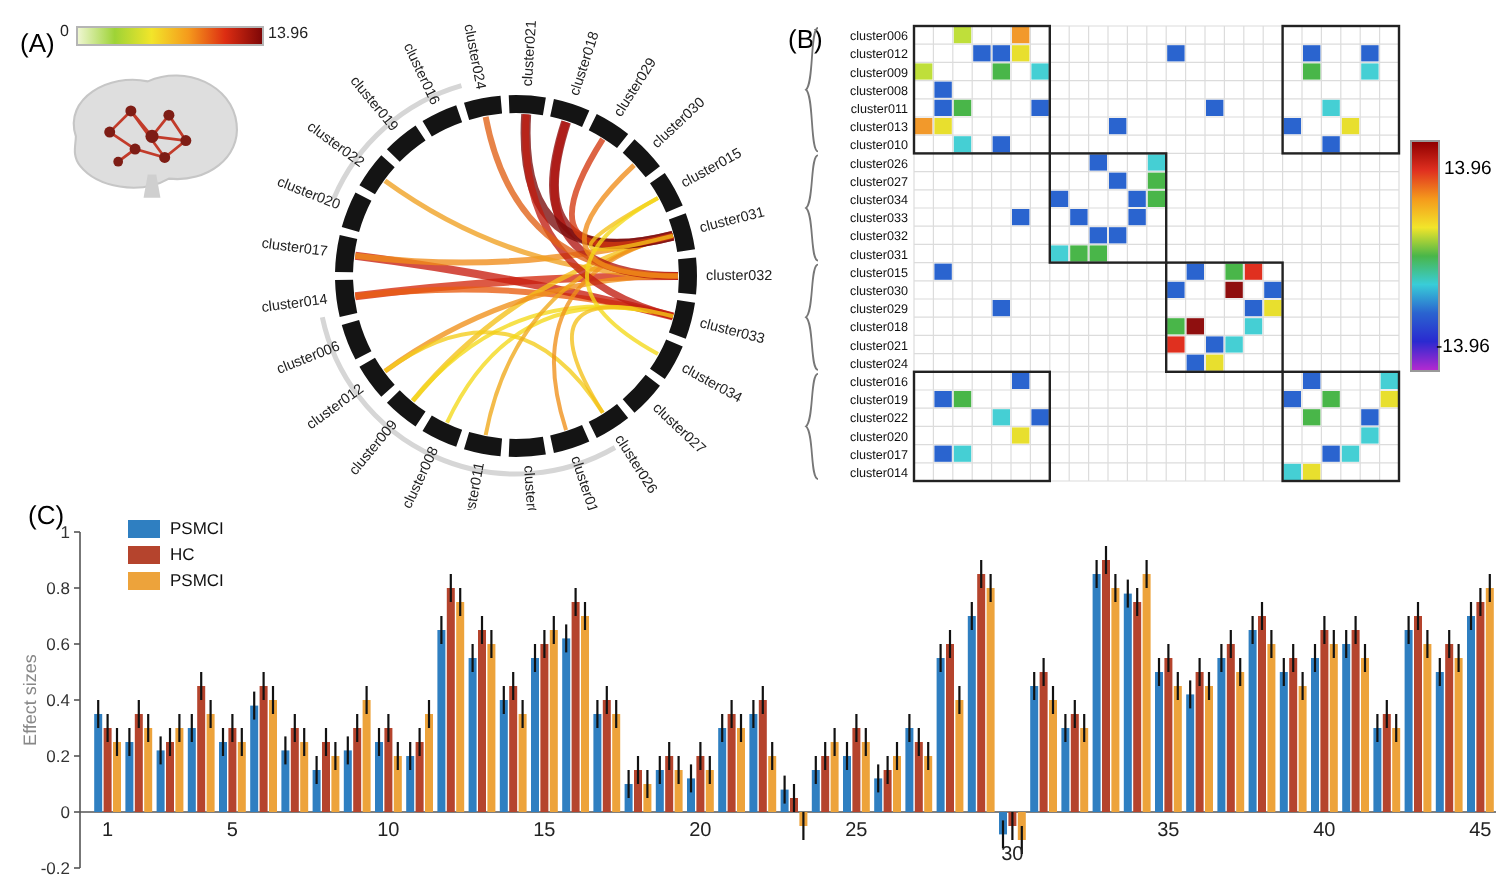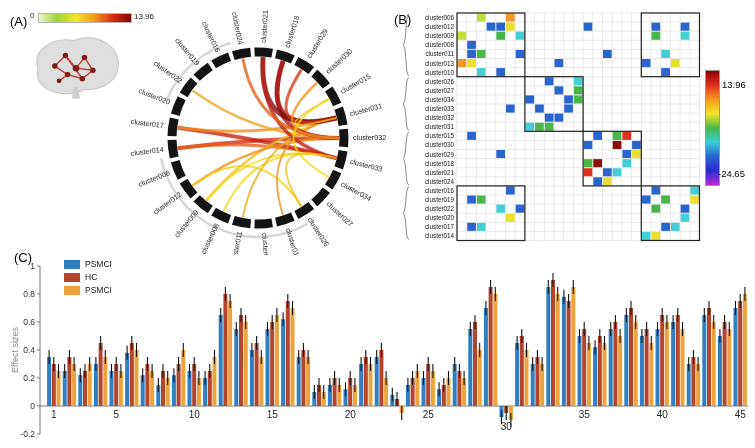--- a/index.html
+++ b/index.html
@@ -291,21 +291,21 @@
       <text x="69" y="178.898" text-anchor="end" font-size="6.3" fill="#111">cluster024</text>
       <text x="69" y="187.99800000000002" text-anchor="end" font-size="6.3" fill="#111">cluster016</text>
       <text x="69" y="197.098" text-anchor="end" font-size="6.3" fill="#111">cluster019</text>
       <text x="69" y="206.198" text-anchor="end" font-size="6.3" fill="#111">cluster022</text>
       <text x="69" y="215.298" text-anchor="end" font-size="6.3" fill="#111">cluster020</text>
       <text x="69" y="224.398" text-anchor="end" font-size="6.3" fill="#111">cluster017</text>
       <text x="69" y="233.498" text-anchor="end" font-size="6.3" fill="#111">cluster014</text>
     </svg>
   <div id="cbarB" class="abs" style="left: 705px; top: 70px; background: linear-gradient(rgb(143, 0, 0), rgb(224, 48, 32), rgb(245, 154, 28), rgb(242, 229, 42), rgb(73, 182, 73), rgb(57, 205, 216), rgb(42, 100, 207), rgb(42, 42, 208), rgb(179, 42, 208));"></div>
   <span class="abs cbarB-label" style="left:722px;top:79px;">13.96</span>
-  <span class="abs cbarB-label" style="left:718px;top:168px;">-24.65</span>
+  <span class="abs cbarB-label" style="left:718px;top:168px;">-13.96</span>
 
   <div class="abs panel-letter" style="left:14px;top:250px;">(C)</div>
   <div class="abs" style="left:64px;top:259px;text-align:center;">
     <div class="legend-item">
       <span class="swatch" style="background: rgb(47, 127, 193);"></span>
       <span class="legend-label">PSMCI</span>
     </div>
     <div class="legend-item">
       <span class="swatch" style="background: rgb(181, 68, 45);"></span>
       <span class="legend-label">HC</span>

